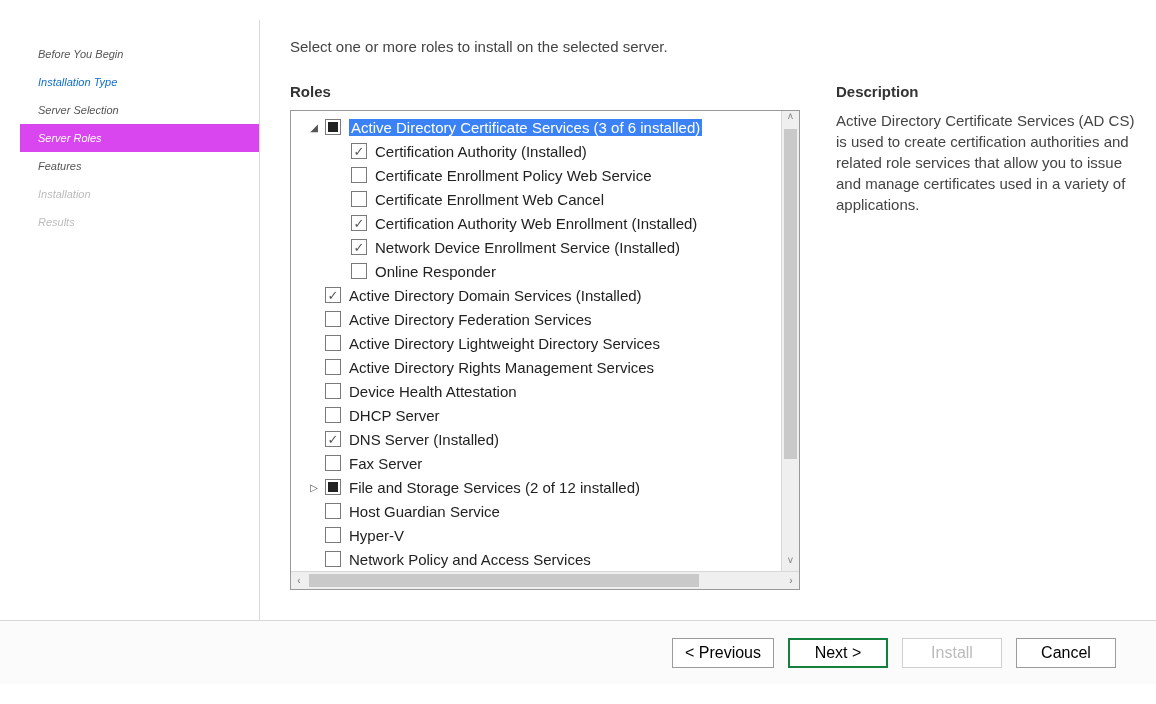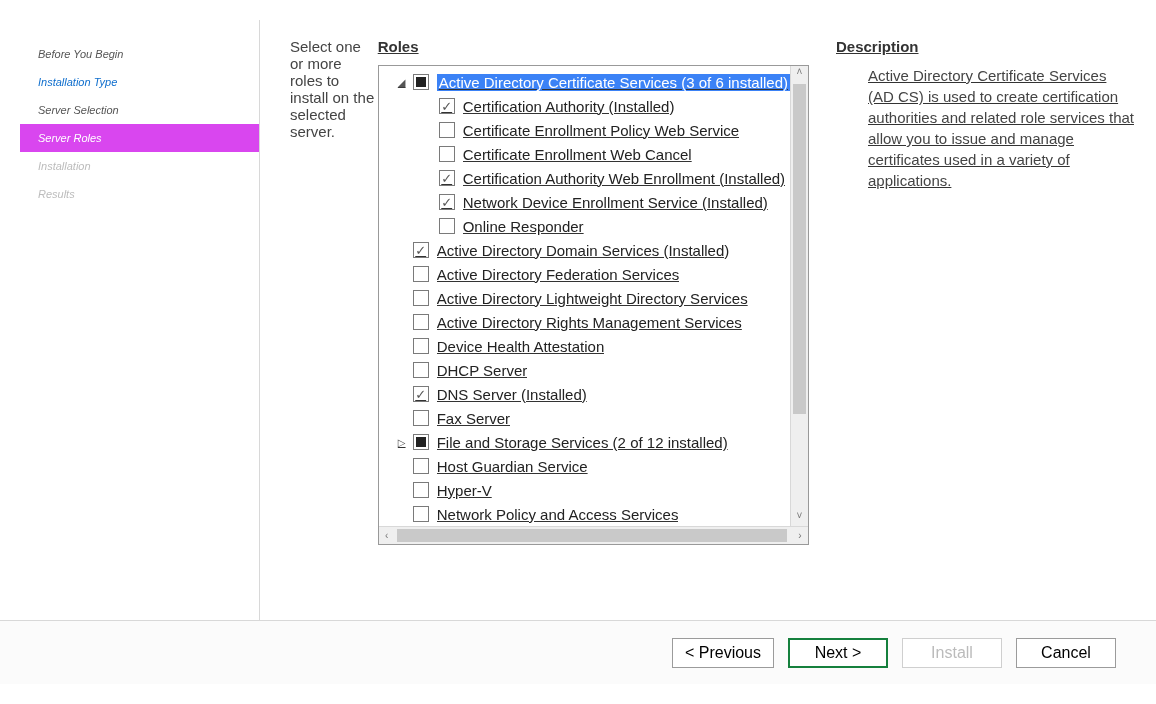--- a/index.html
+++ b/index.html
@@ -31,35 +31,34 @@
     color: #555;
     cursor: pointer;
     font-style: italic;
   }
   .step.link   { color: #0f6ecd; }
   .step.active { background: #d946ef; color: #fff; }
   .step.disabled { color: #bcbcbc; }
   .main {
     flex: 1;
     display: flex;
-    flex-direction: row;
+    flex-direction: column;
     padding-top: 18px;
     justify-content: flex-end;
   }
   .intro {
     font-size: 15px;
     color: #444;
     margin-bottom: 28px;
   }
   .content {
     display: flex;
-    gap: 27px;
+    gap: 36px;
     flex: 1;
     min-height: 0;
-    text-decoration: underline;
   }
   .roles-pane  { flex: 1; min-width: 0; display: flex; flex-direction: column; }
   .desc-pane   { width: 300px; }
   .pane-title  { font-weight: 600; font-size: 15px; margin-bottom: 10px; }
   .tree-outer  {
     border: 1px solid #999;
     height: 480px;
     display: flex;
     flex-direction: column;
     font-size: 15px;
@@ -139,21 +138,21 @@
     position: absolute; top: 2px; bottom: 2px;
     left: 18px; width: 390px;
     background: #c9c9c9;
   }
   .hscroll .arrow-l, .hscroll .arrow-r {
     position: absolute; top: 0; bottom: 0; width: 16px;
     text-align: center; font-size: 10px; color: #777; line-height: 18px;
   }
   .hscroll .arrow-l { left: 0; }
   .hscroll .arrow-r { right: 0; }
-  .desc-text { font-size: 15px; color: #444; line-height: 1.4; margin-left: 32px; }
+  .desc-text { font-size: 15px; color: #444; line-height: 1.4; }
   .button-bar {
     border-top: 1px solid #d8d8d8;
     height: 64px;
     display: flex;
     align-items: center;
     justify-content: flex-end;
     padding-right: 40px;
     gap: 14px;
     background: #fbfbfb;
   }
@@ -171,20 +170,21 @@
 </style>
 </head>
 <body>
 
 <div class="wizard">
   <div class="steps">
     <div class="step">Before You Begin</div>
     <div class="step link">Installation Type</div>
     <div class="step">Server Selection</div>
     <div class="step active">Server Roles</div>
+    <div class="step">Features</div>
     <div class="step disabled">Installation</div>
     <div class="step disabled">Results</div>
   </div>
 
   <div class="main">
     <div class="intro">Select one or more roles to install on the selected server.</div>
 
     <div class="content">
       <div class="roles-pane">
         <div class="pane-title">Roles</div>

